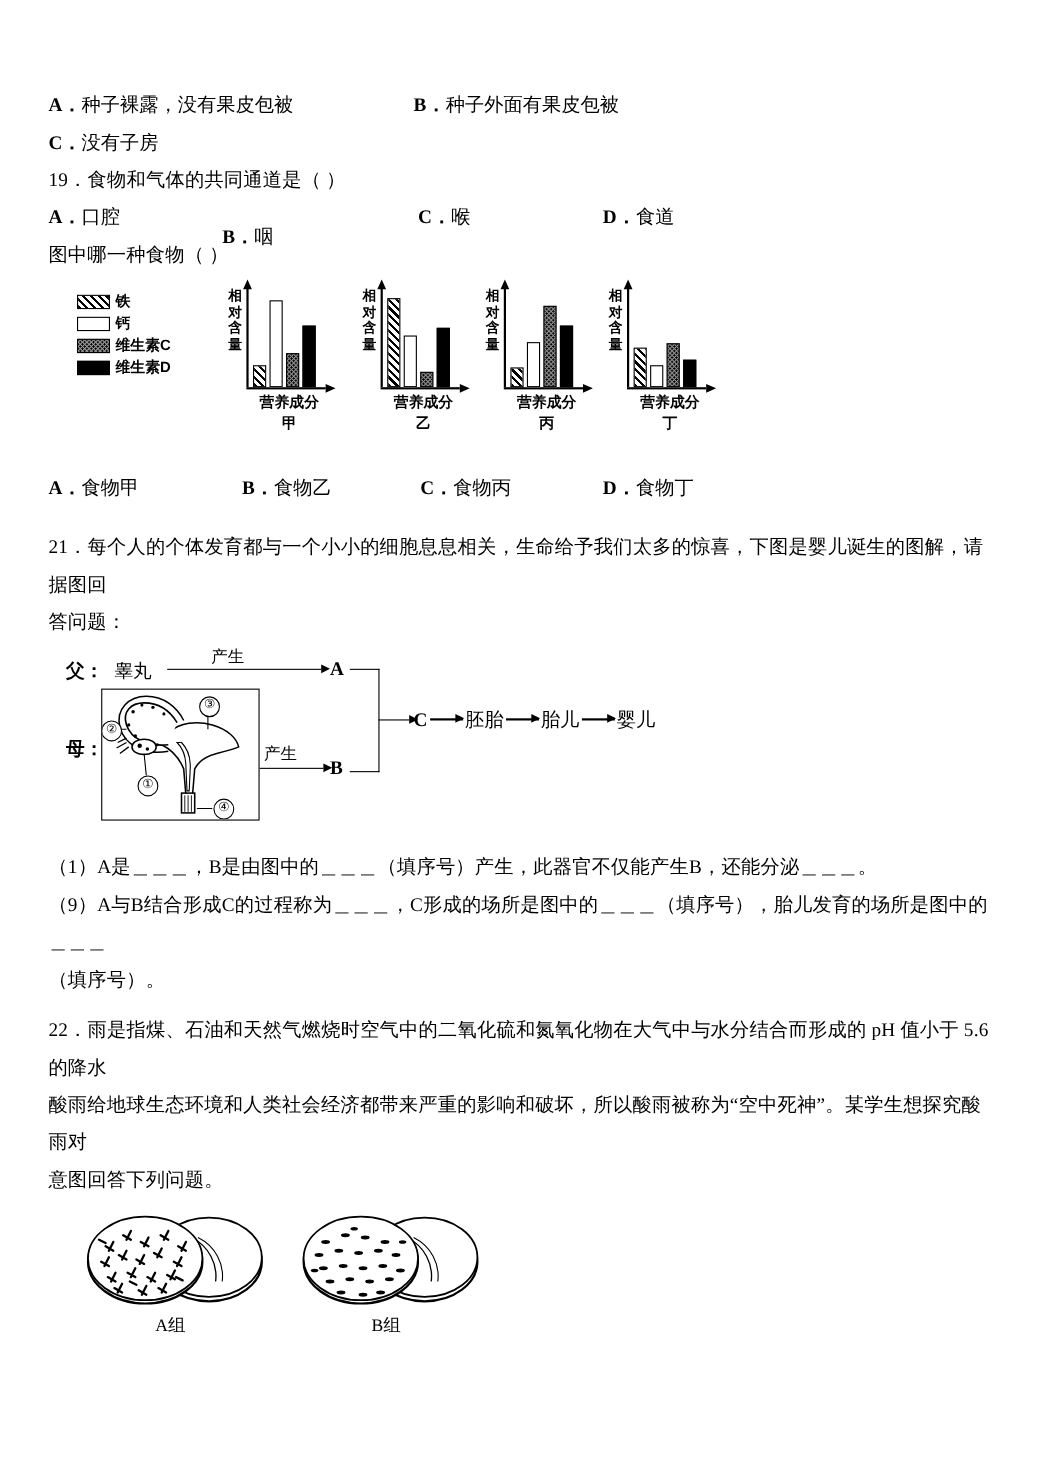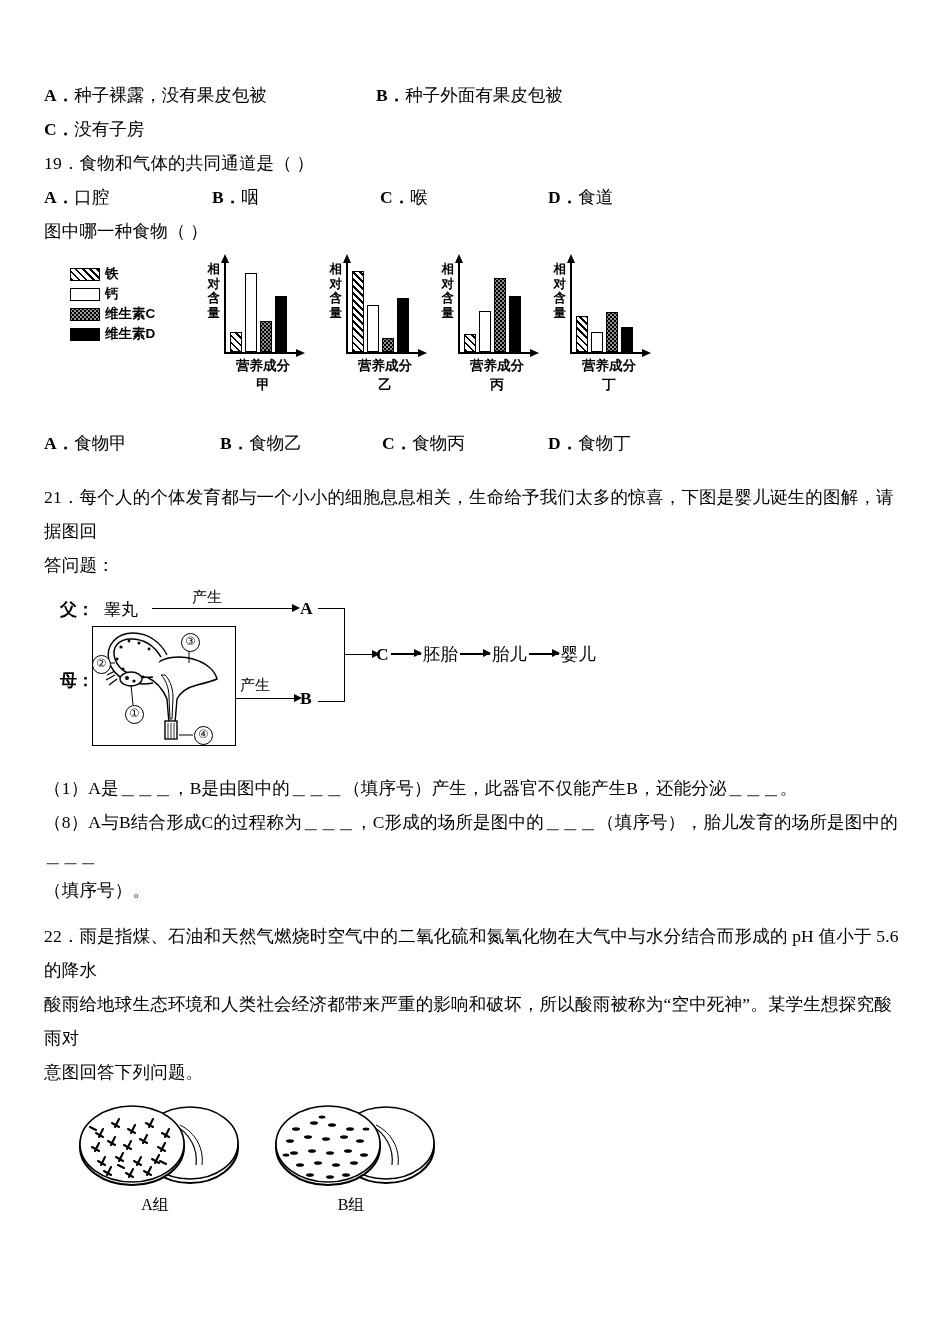--- a/index.html
+++ b/index.html
@@ -336,21 +336,21 @@
     <span class="opt" style="left:0;">
       <b>C．</b><span>没有子房</span>
     </span>
   </div>
 
   <div class="qline">19．食物和气体的共同通道是（      ）</div>
   <div class="opt-row">
     <span class="opt" style="left:0;">
       <b>A．</b><span>口腔</span>
     </span>
-    <span class="opt" style="left:168px;">
+    <span class="opt" style="left:158px;margin-top:18px;">
       <b>B．</b><span>咽</span>
     </span>
     <span class="opt" style="left:336px;">
       <b>C．</b><span>喉</span>
     </span>
     <span class="opt" style="left:504px;">
       <b>D．</b><span>食道</span>
     </span>
   </div>
 
@@ -523,21 +523,21 @@
       <span class="ar"></span>
       <span>胚胎</span>
       <span class="ar"></span>
       <span>胎儿</span>
       <span class="ar"></span>
       <span>婴儿</span>
     </div>
   </div>
 
   <div class="qpara" style="margin-top:14px;">（1）A是＿＿＿，B是由图中的＿＿＿（填序号）产生，此器官不仅能产生B，还能分泌＿＿＿。</div>
-  <div class="qpara">（8）A与B结合形成C的过程称为＿＿＿，C形成的场所是图中的＿＿＿（填序号），胎儿发育的场所是图中的＿＿＿</div>
+  <div class="qpara">（9）A与B结合形成C的过程称为＿＿＿，C形成的场所是图中的＿＿＿（填序号），胎儿发育的场所是图中的＿＿＿</div>
   <div class="qpara">（填序号）。</div>
 
   <div class="qpara" style="margin-top:12px;">22．雨是指煤、石油和天然气燃烧时空气中的二氧化硫和氮氧化物在大气中与水分结合而形成的 pH 值小于 5.6 的降水</div>
   <div class="qpara">酸雨给地球生态环境和人类社会经济都带来严重的影响和破坏，所以酸雨被称为“空中死神”。某学生想探究酸雨对</div>
   <div class="qpara">意图回答下列问题。</div>
 
   <div class="fig-dish">
 
     <div class="dish-group" style="left:10px;">
       <svg width="190" height="100" viewBox="0 0 190 100">

